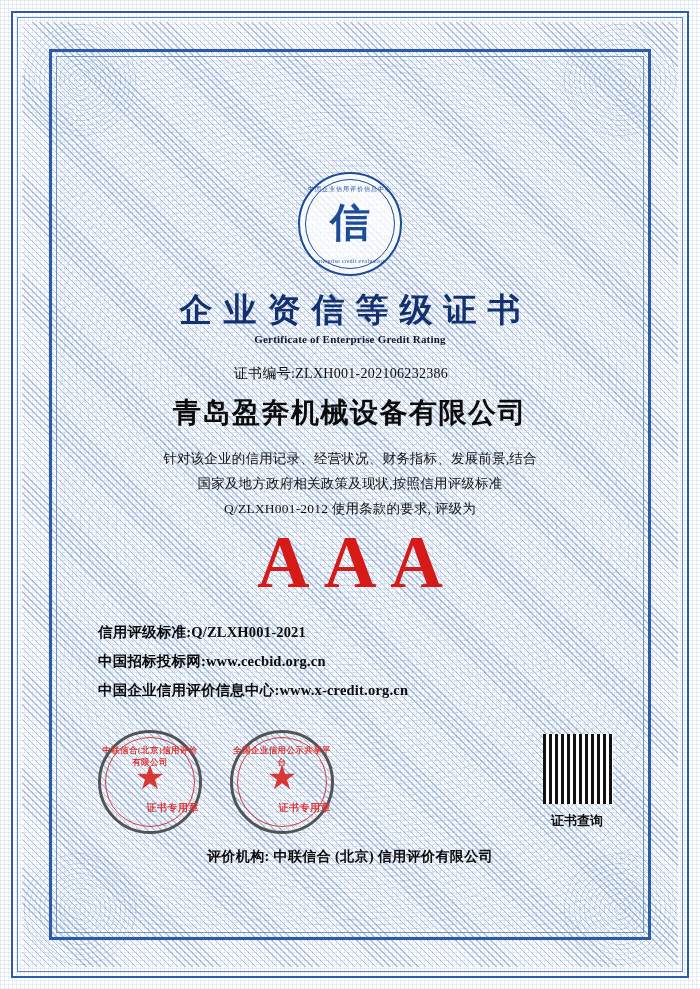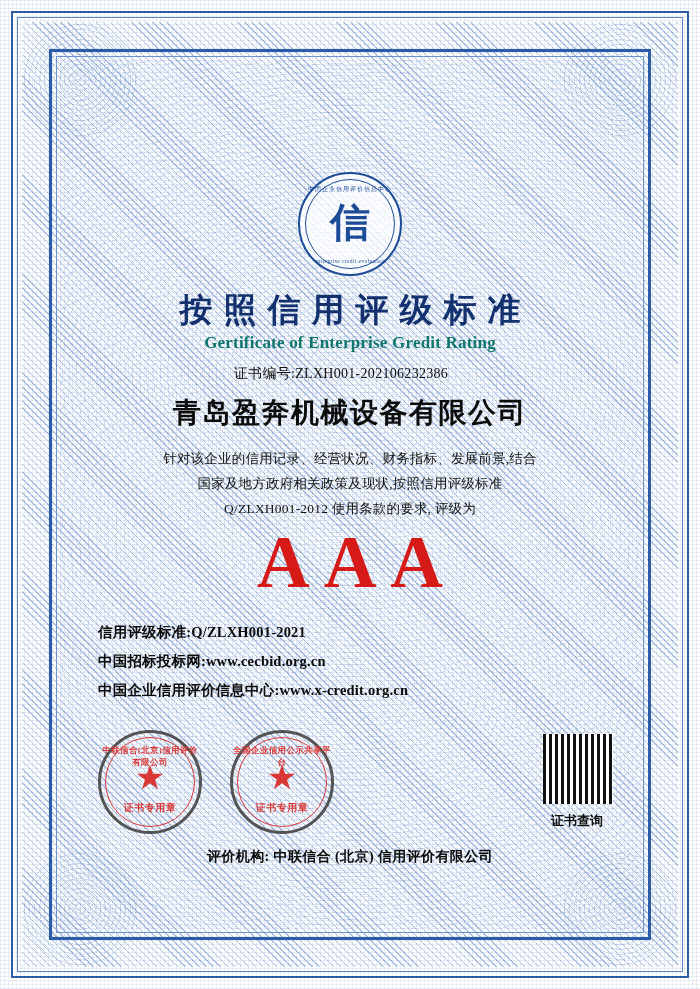--- a/index.html
+++ b/index.html
@@ -155,23 +155,23 @@
     color: #13316e;
     letter-spacing: 11px;
     text-indent: 11px;
     font-family: "Liberation Serif", serif;
   }
   .title-en {
     position: absolute;
     left: 0; right: 0;
     top: 273px;
     text-align: center;
-    font-size: 17px;
-    font-weight: bold;
-    color: #0f766e;
+    font-size: 11px;
+    font-weight: bold;
+    color: #0f172a;
     letter-spacing: 0.2px;
   }
 
   .cert-no {
     position: absolute;
     left: 0; right: 18px;
     top: 305px;
     text-align: center;
     font-size: 14px;
     color: #101010;
@@ -260,21 +260,21 @@
     text-align: center;
     font-size: 8.5px;
     color: #d81f1c;
     letter-spacing: 0.4px;
     font-weight: bold;
   }
   .seal-bottom {
     position: absolute;
     left: 0; right: 0;
     bottom: 16px;
-    text-align: center;
+    text-align: right;
     font-size: 10px;
     color: #d81f1c;
     font-weight: bold;
     letter-spacing: 0.5px;
   }
 
   
   .qr {
     position: absolute;
     right: 27px;
@@ -332,21 +332,21 @@
   <div class="content">
 
     <div class="emblem-wrap">
       <div class="emblem">
         <div class="emblem-top-text">中国企业信用评价信息中心</div>
         <div class="emblem-char">信</div>
         <div class="emblem-bottom-text">enterprise credit evaluation</div>
       </div>
     </div>
 
-    <div class="title-cn">按照信用评级标准</div>
+    <div class="title-cn">企业资信等级证书</div>
     <div class="title-en">Gertificate of Enterprise Gredit Rating</div>
 
     <div class="cert-no">证书编号:ZLXH001-202106232386</div>
 
     <div class="company">青岛盈奔机械设备有限公司</div>
 
     <div class="body-text">
       <div>针对该企业的信用记录、经营状况、财务指标、发展前景,结合</div>
       <div>国家及地方政府相关政策及现状,按照信用评级标准</div>
       <div>Q/ZLXH001-2012 使用条款的要求, 评级为</div>

